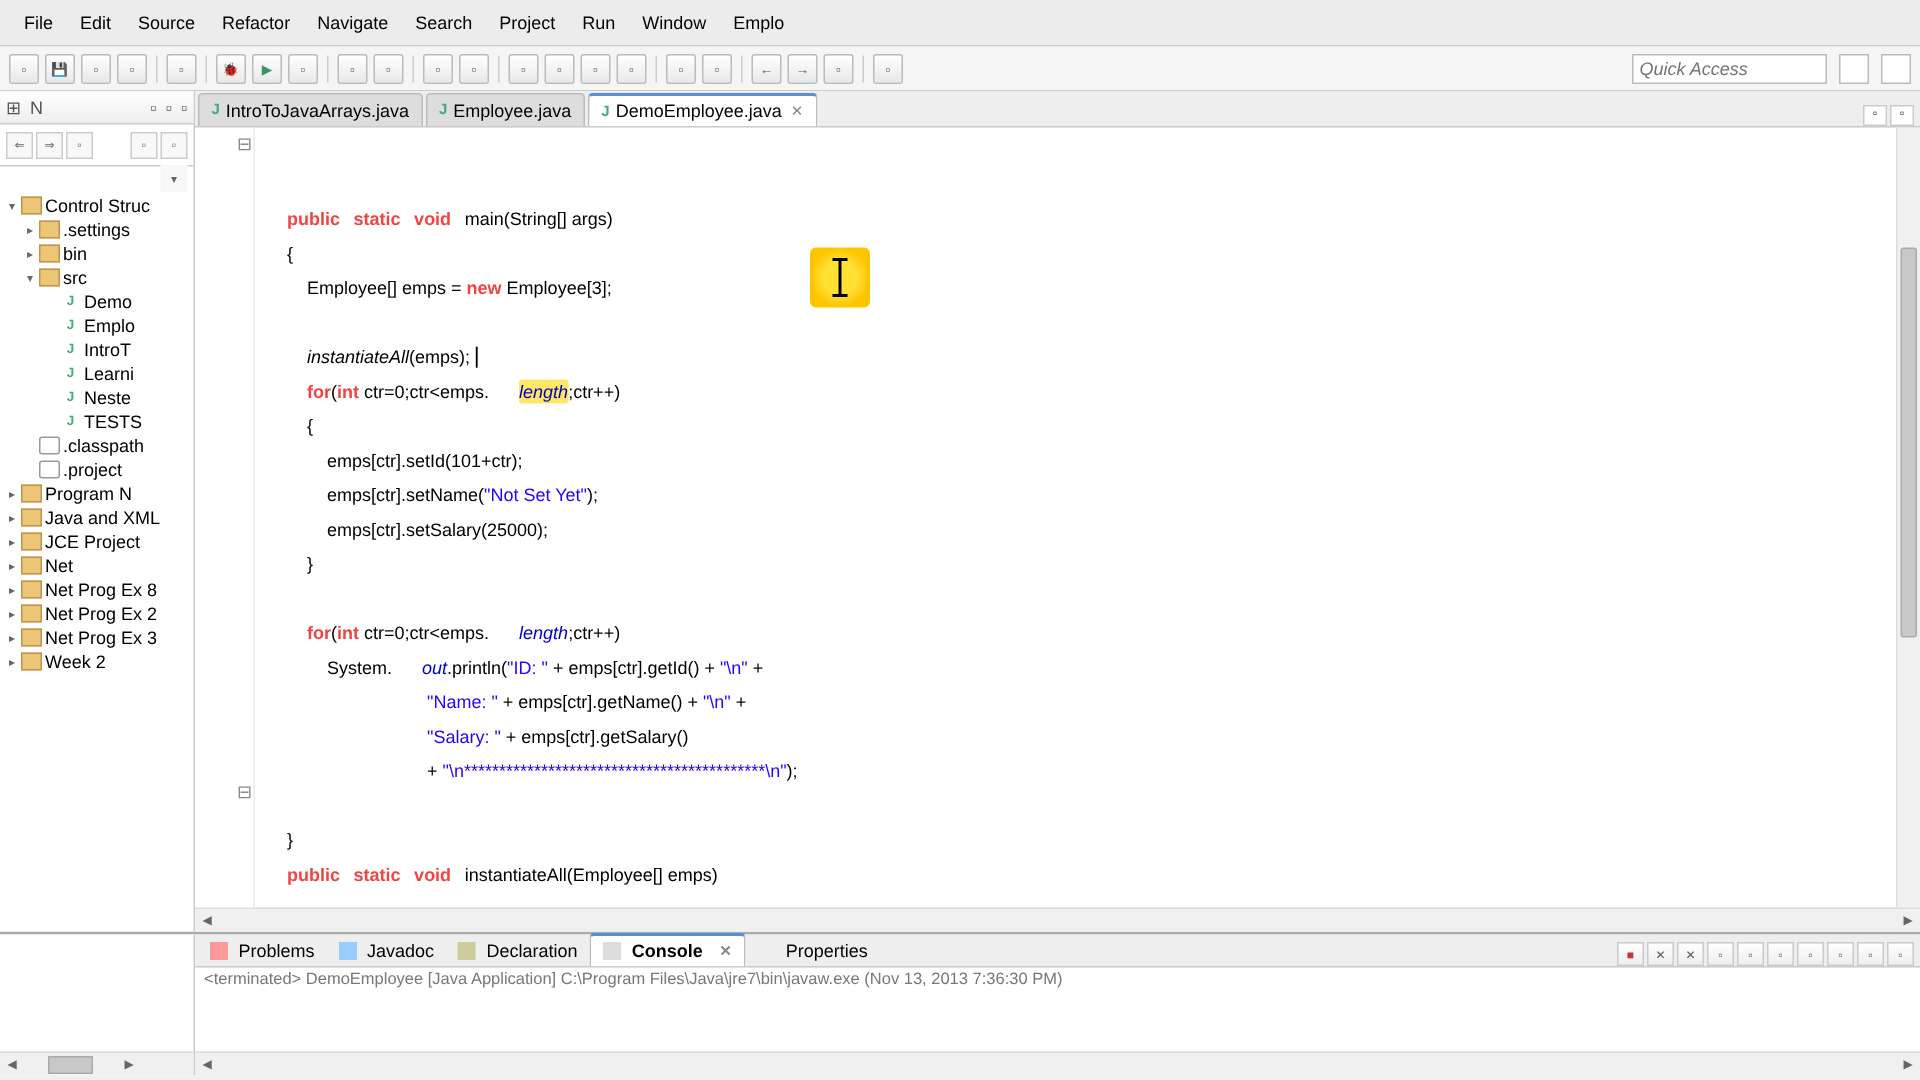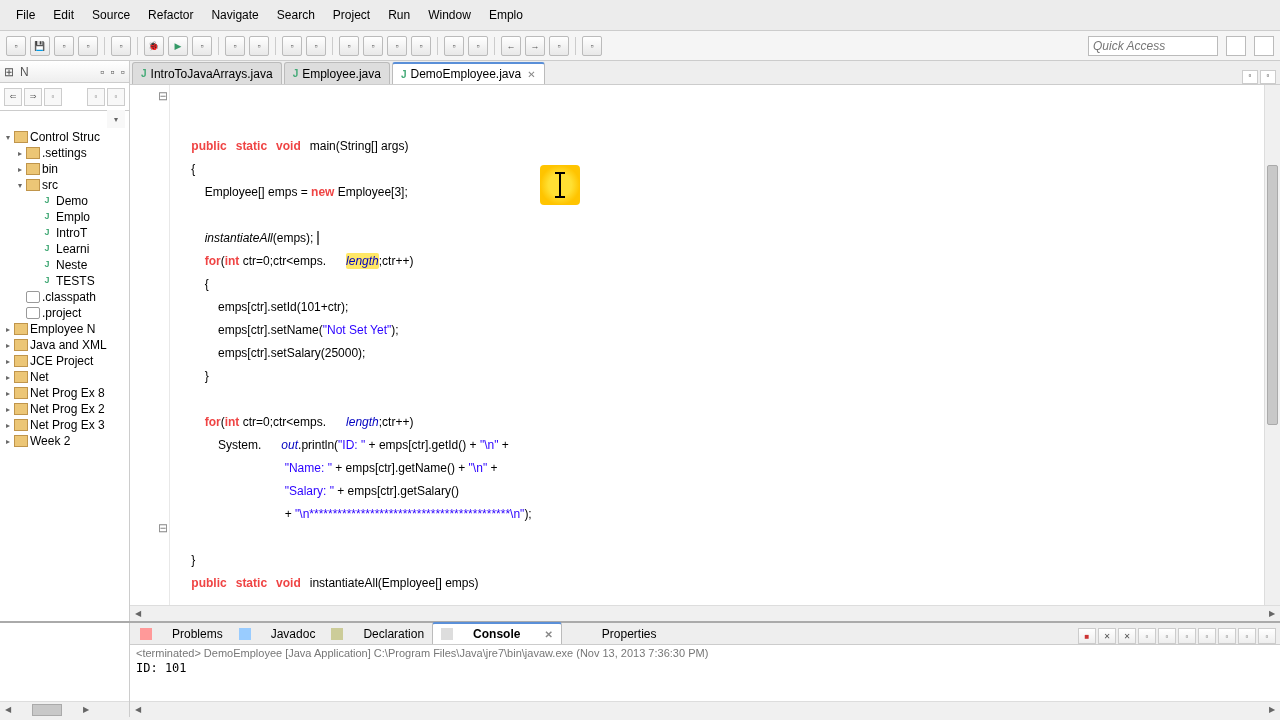--- a/index.html
+++ b/index.html
@@ -56,21 +56,21 @@
 
 .vscroll { width: 16px; background: #f0f0f0; border-left: 1px solid #ddd; position: relative; }
 .vscroll-thumb { position: absolute; left: 2px; right: 2px; background: #c8c8c8; border: 1px solid #aaa; border-radius: 2px; }
 .hscroll { height: 16px; background: #f0f0f0; border-top: 1px solid #ddd; display: flex; }
 .hscroll-arrow { width: 16px; display: flex; align-items: center; justify-content: center; font-size: 8px; color: #666; }
 
 .bottom-panel { height: 96px; border-top: 2px solid #aaa; background: #fff; display: flex; }
 .bp-sidebar-fill { width: 130px; background: #fff; border-right: 1px solid #ccc; display: flex; align-items: flex-end; }
 .bp-main { flex: 1; display: flex; flex-direction: column; }
 .bp-tabs { height: 22px; background: #eee; border-bottom: 1px solid #ccc; display: flex; align-items: flex-end; padding-left: 2px; }
-.bp-tab { padding: 3px 8px; font-size: 11px; display: flex; align-items: center; gap: 20px; }
+.bp-tab { padding: 3px 8px; font-size: 11px; display: flex; align-items: center; gap: 7px; }
 .bp-tab.active { background: #fff; border: 1px solid #bbb; border-bottom: none; border-top: 2px solid #5a8fd8; border-radius: 3px 3px 0 0; font-weight: bold; }
 .bp-tab .ticon { width: 12px; height: 12px; display: inline-block; }
 .bp-toolbar { margin-left: auto; display: flex; gap: 2px; padding-right: 4px; }
 .bp-toolbar span { width: 18px; height: 16px; border: 1px solid #ccc; background: linear-gradient(#fff,#eee); font-size: 8px; display: flex; align-items: center; justify-content: center; color: #555; }
 .bp-status { padding: 2px 6px; font-size: 11px; color: #777; }
 .bp-output { padding: 0 6px; font-family: Consolas, monospace; font-size: 12px; }
 
 .sb-hscroll { height: 16px; background: #f0f0f0; border-top: 1px solid #ddd; display: flex; align-items: center; }
 .thumb-h { height: 12px; background: #c8c8c8; border: 1px solid #aaa; margin: 0 16px; }
 </style>
@@ -203,21 +203,21 @@
           <span>.classpath</span>
         </div>
       <div class="tree-item indent1">
           <span class="tree-arrow"></span>
           <span class="tree-icon pkg"></span>
           <span>.project</span>
         </div>
       <div class="tree-item">
           <span class="tree-arrow">▸</span>
           <span class="tree-icon folder"></span>
-          <span>Employee N</span>
+          <span>Program N</span>
         </div>
       <div class="tree-item">
           <span class="tree-arrow">▸</span>
           <span class="tree-icon folder"></span>
           <span>Java and XML</span>
         </div>
       <div class="tree-item">
           <span class="tree-arrow">▸</span>
           <span class="tree-icon folder"></span>
           <span>JCE Project</span>
@@ -351,21 +351,20 @@
         <span>▫</span>
         <span>▫</span>
         <span>▫</span>
         <span>▫</span>
         <span>▫</span>
         <span>▫</span>
         <span>▫</span>
       </div>
     </div>
     <div class="bp-status">&lt;terminated&gt; DemoEmployee [Java Application] C:\Program Files\Java\jre7\bin\javaw.exe (Nov 13, 2013 7:36:30 PM)</div>
-    <div class="bp-output">ID: 101</div>
     <div style="flex:1"></div>
     <div class="hscroll">
       <span class="hscroll-arrow">◀</span>
       <div style="flex:1"></div>
       <span class="hscroll-arrow">▶</span>
     </div>
   </div>
 </div>
 
 </body></html>

